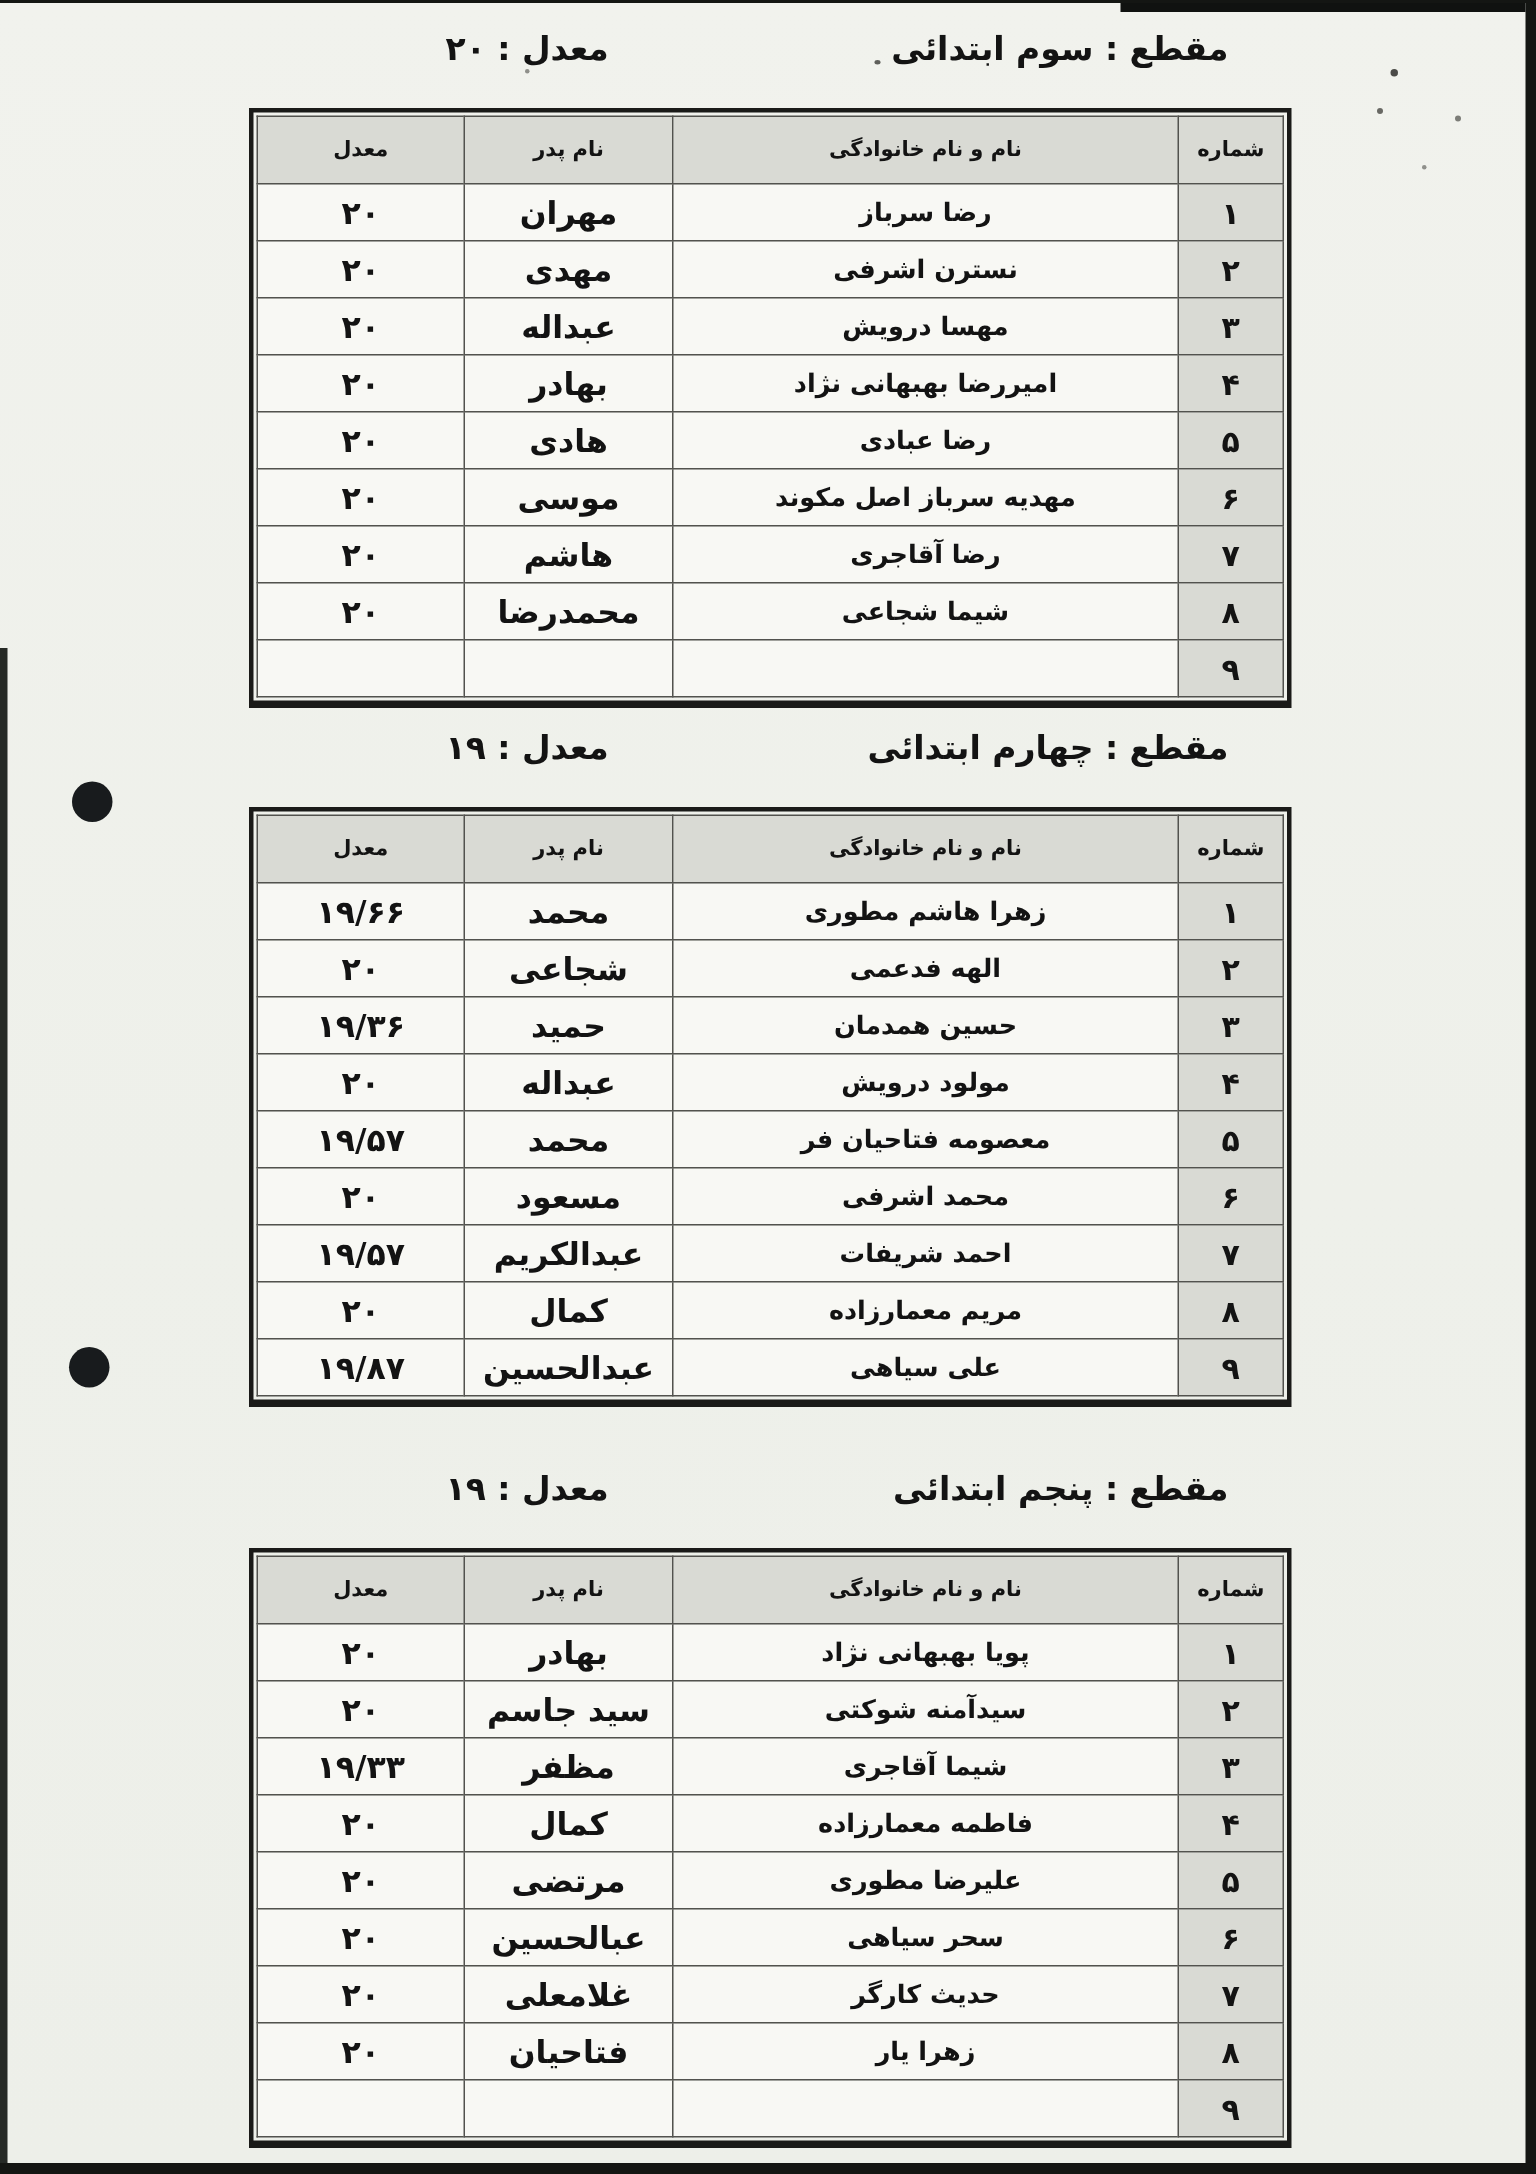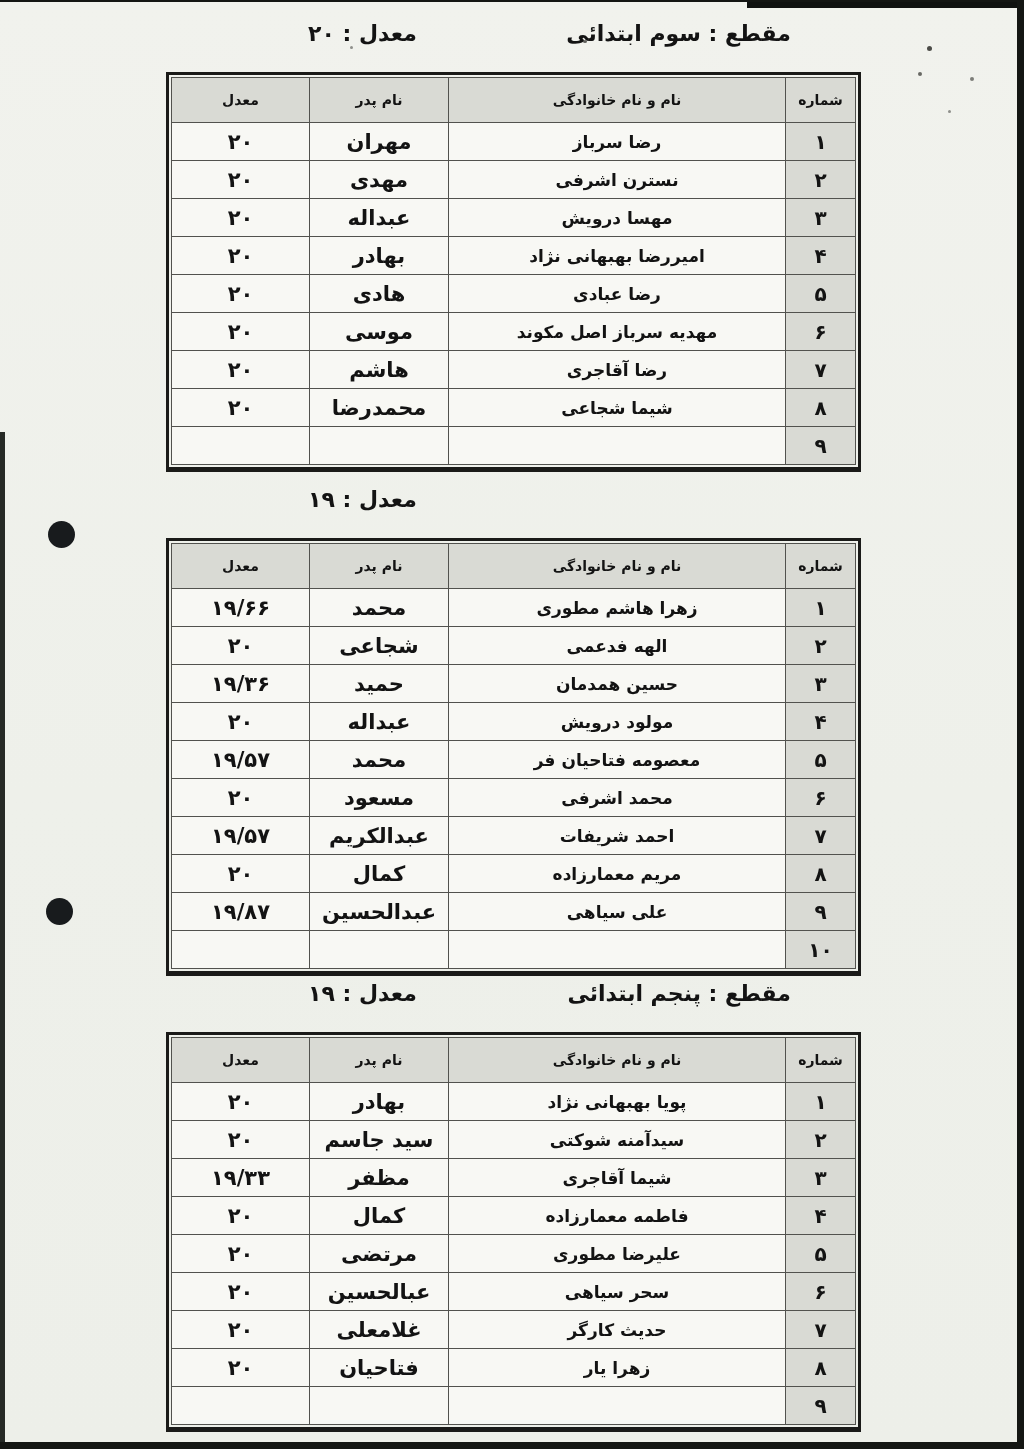--- a/index.html
+++ b/index.html
@@ -28,22 +28,22 @@
   .sec{position:absolute;left:166px;width:695px;}
   .s1{top:14px}
   .s2{top:480px}
   .s3{top:974px}
 
   .titles{position:relative;height:40px;margin-bottom:16px;}
   .t-level,.t-avg{
     position:absolute;top:5px;font-size:22px;font-weight:bold;
     letter-spacing:0px;white-space:nowrap;direction:rtl;
   }
-  .t-level{right:70px;}
-  .t-avg{left:142px;}
+  .t-level{right:42px;}
+  .t-avg{left:131px;}
 
   .table-frame{
     border:3px solid var(--frame);
     border-bottom-width:5px;
     padding:2px;
     background:transparent;
   }
   table{width:100%;border-collapse:collapse;table-layout:fixed;direction:rtl;}
   col.c-no{width:70px;}
   col.c-name{width:337px;}
@@ -162,20 +162,21 @@
               <td class="col-father"></td>
               <td class="col-avg"></td>
             </tr>
           </tbody>
       </table>
     </div>
   </section>
 
   <section class="sec s2">
     <div class="titles">
+      <span class="t-level">مقطع : چهارم ابتدائی</span>
       <span class="t-avg">معدل : ۱۹</span>
     </div>
     <div class="table-frame">
       <table>
         <colgroup>
             <col class="c-no">
             <col class="c-name">
             <col class="c-father">
             <col class="c-avg">
           </colgroup>
@@ -235,26 +236,20 @@
               <td class="col-name">مریم معمارزاده</td>
               <td class="col-father">کمال</td>
               <td class="col-avg">۲۰</td>
             </tr>
             <tr>
               <td class="col-no">۹</td>
               <td class="col-name">علی سیاهی</td>
               <td class="col-father">عبدالحسین</td>
               <td class="col-avg">۱۹/۸۷</td>
             </tr>
-            <tr>
-              <td class="col-no">۱۰</td>
-              <td class="col-name"></td>
-              <td class="col-father"></td>
-              <td class="col-avg"></td>
-            </tr>
           </tbody>
       </table>
     </div>
   </section>
 
   <section class="sec s3">
     <div class="titles">
       <span class="t-level">مقطع : پنجم ابتدائی</span>
       <span class="t-avg">معدل : ۱۹</span>
     </div>

